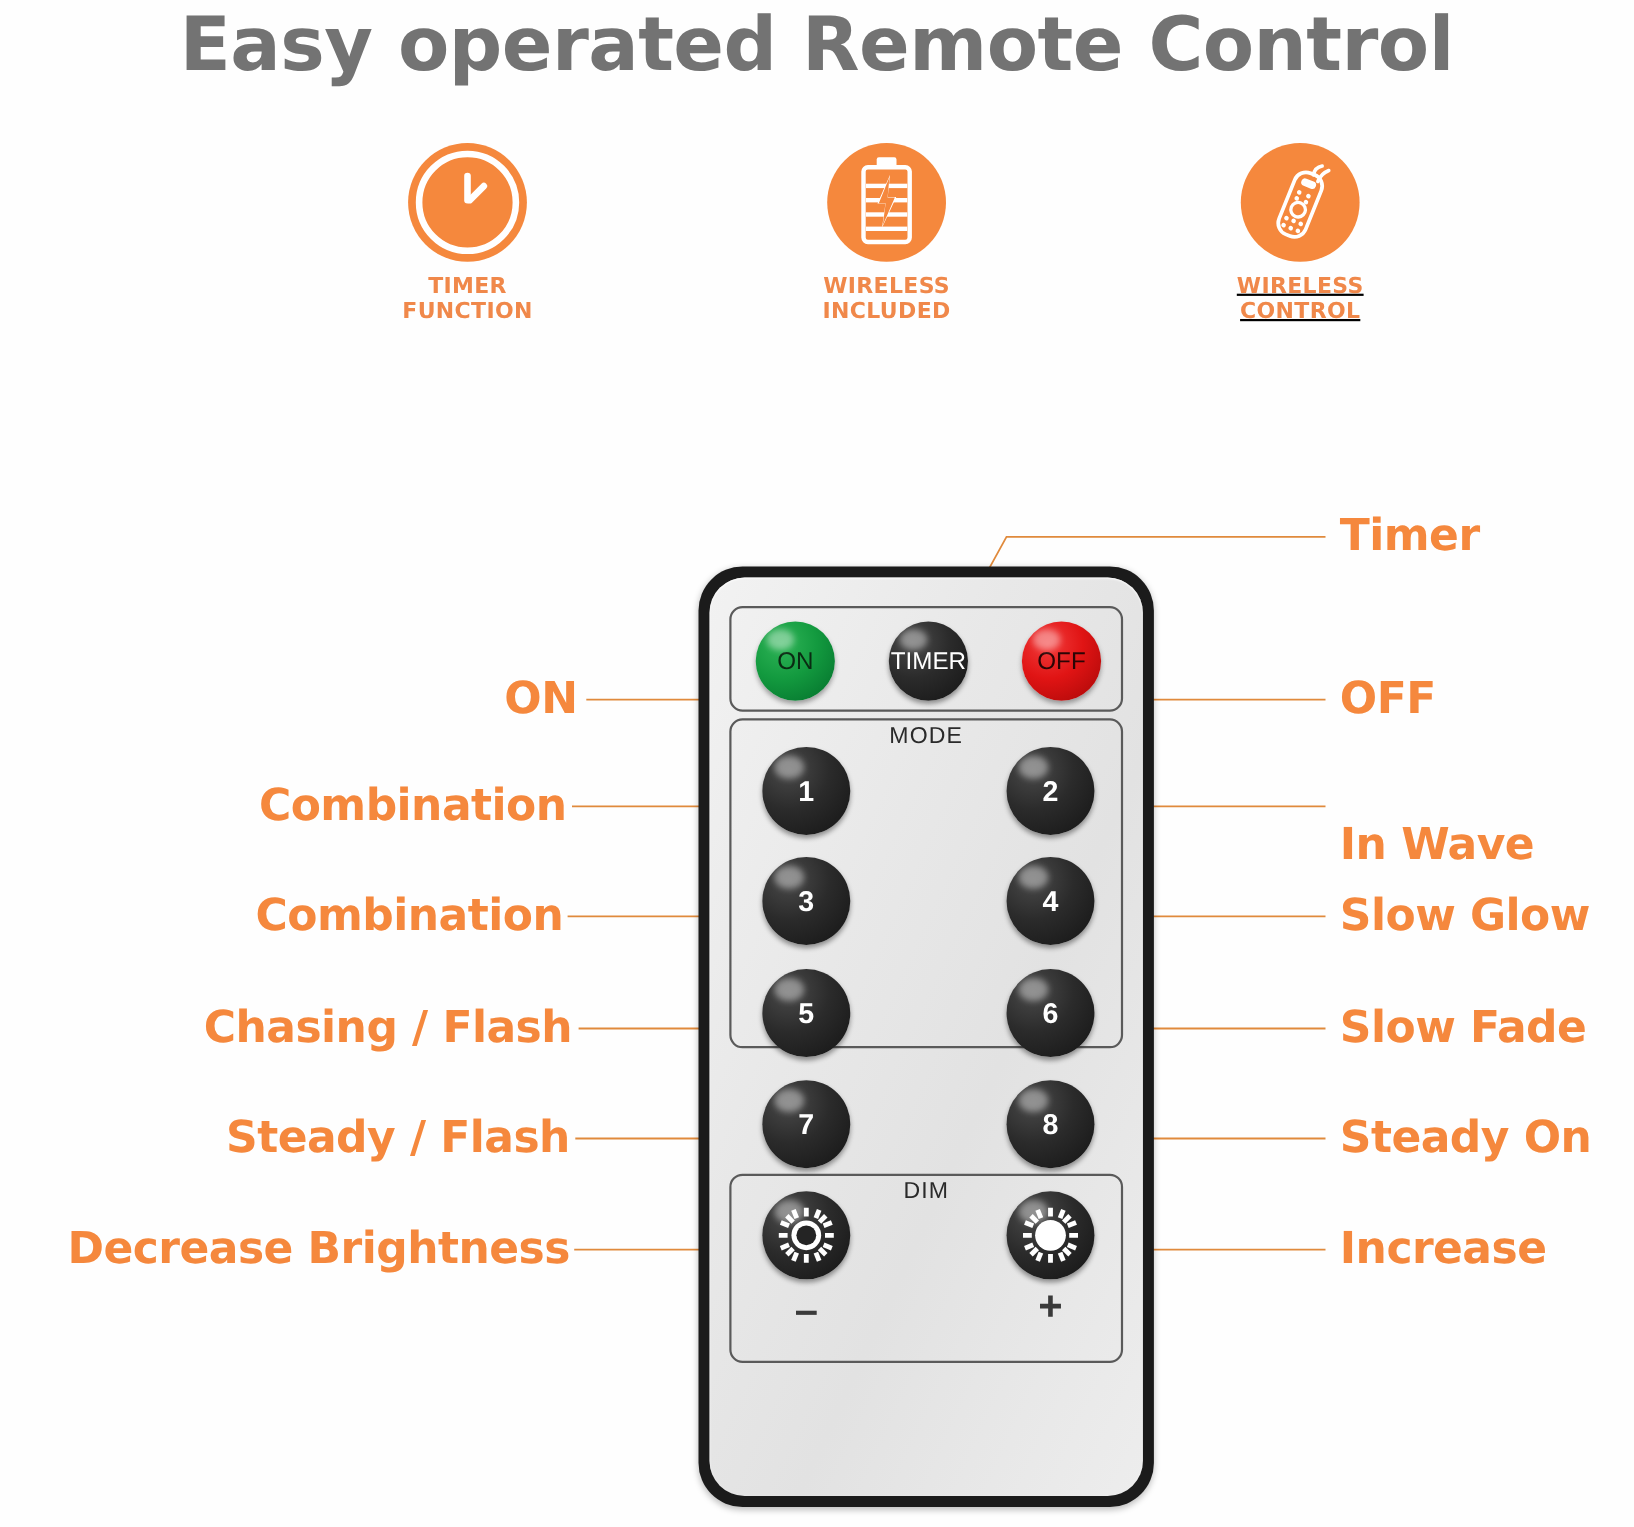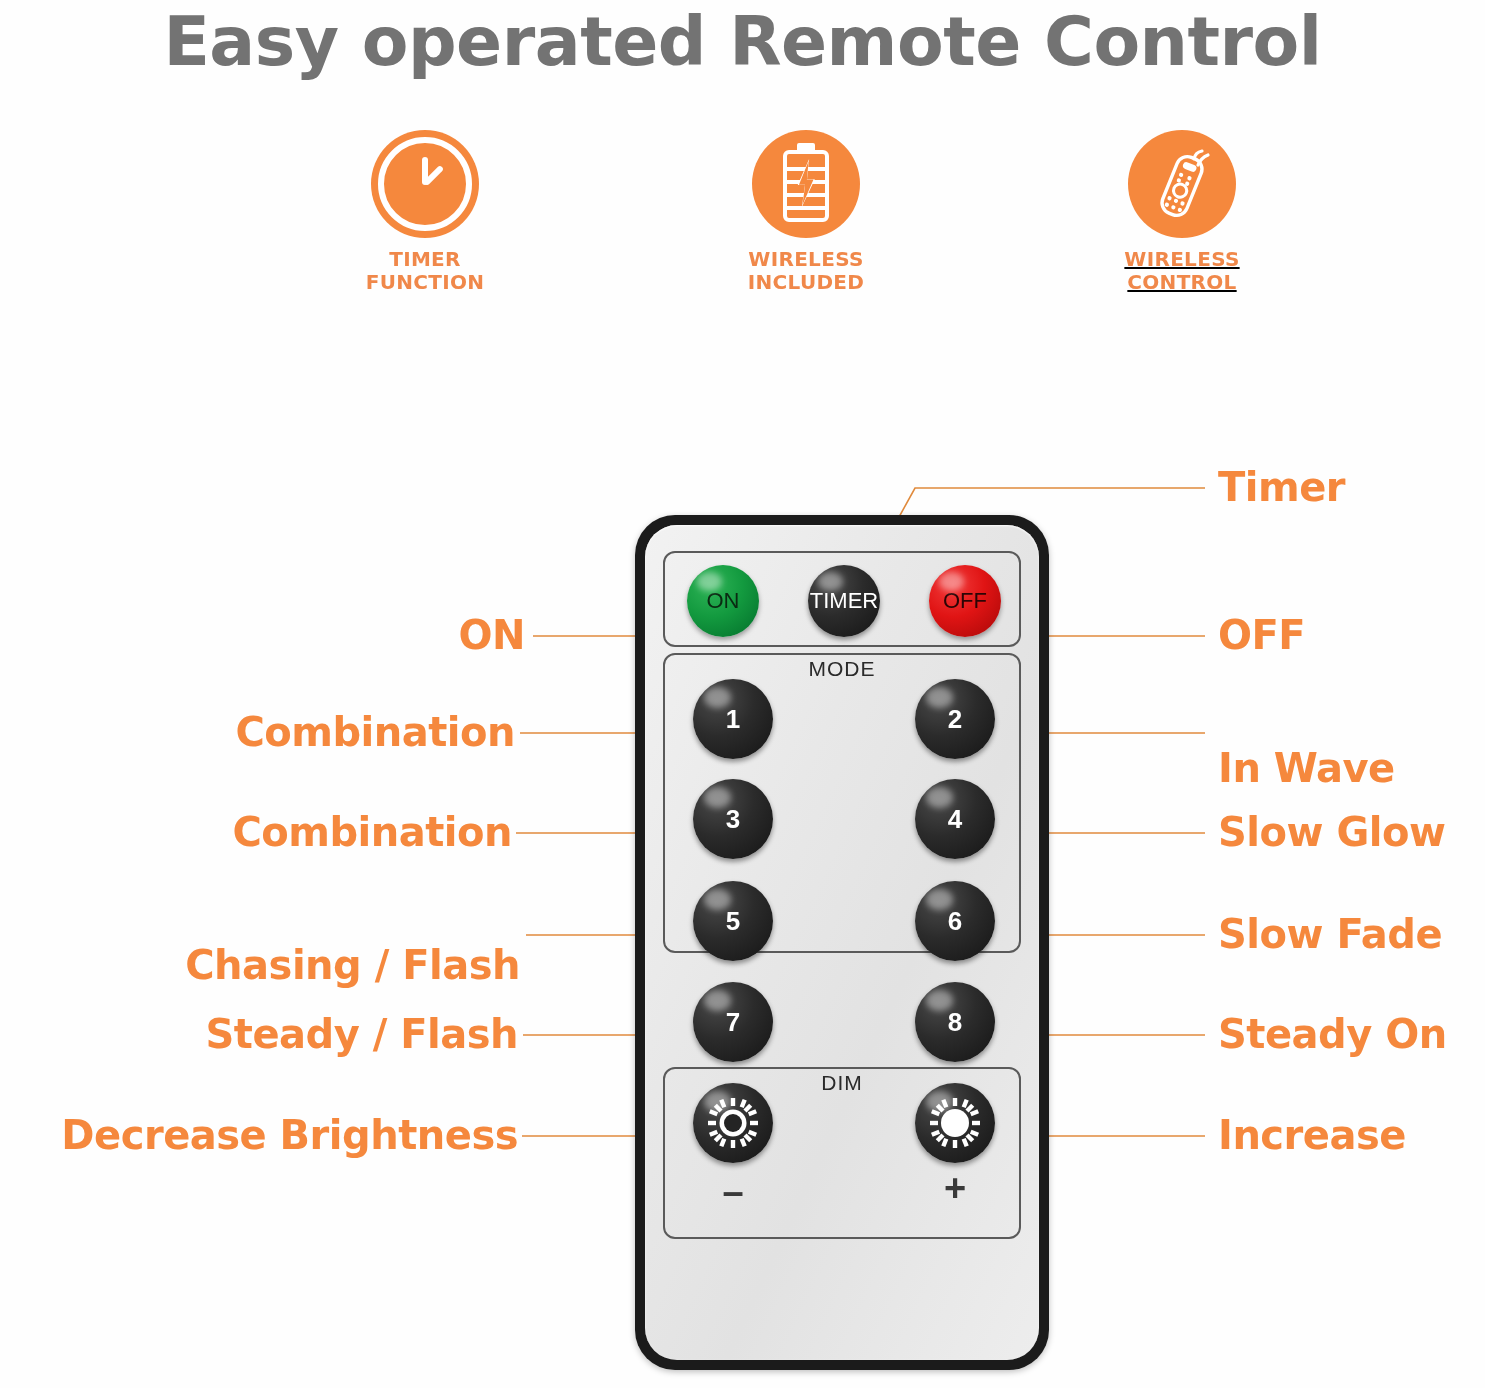--- a/index.html
+++ b/index.html
@@ -387,21 +387,21 @@
     </div>
 
   </div>
 </div>
 
 <div id="callouts">
 
   <div class="callout left" style="right:960px; top:612px;">ON</div>
   <div class="callout left" style="right:970px; top:709px;">Combination</div>
   <div class="callout left" style="right:973px; top:809px;">Combination</div>
-  <div class="callout left" style="right:965px; top:942px;">Chasing / Flash</div>
+  <div class="callout left" style="right:965px; top:911px;">Chasing / Flash</div>
   <div class="callout left" style="right:967px; top:1011px;">Steady / Flash</div>
   <div class="callout left" style="right:967px; top:1112px;">Decrease Brightness</div>
 
   <div class="callout right" style="left:1218px; top:464px;">Timer</div>
   <div class="callout right" style="left:1218px; top:612px;">OFF</div>
   <div class="callout right" style="left:1218px; top:709px;margin-top:36px;">In Wave</div>
   <div class="callout right" style="left:1218px; top:809px;">Slow Glow</div>
   <div class="callout right" style="left:1218px; top:911px;">Slow Fade</div>
   <div class="callout right" style="left:1218px; top:1011px;">Steady On</div>
   <div class="callout right" style="left:1218px; top:1112px;">Increase</div>

